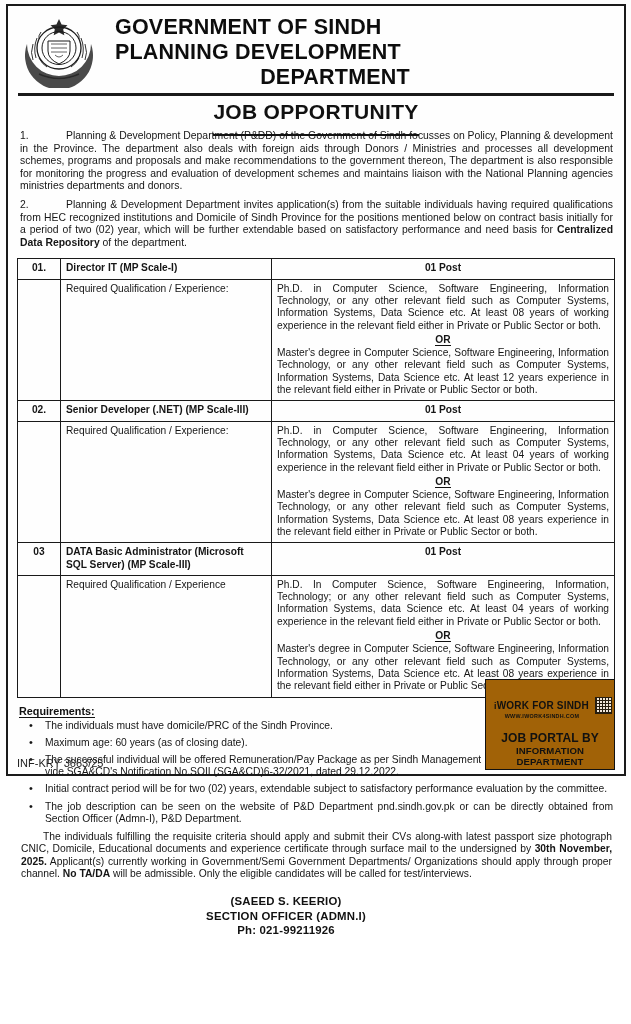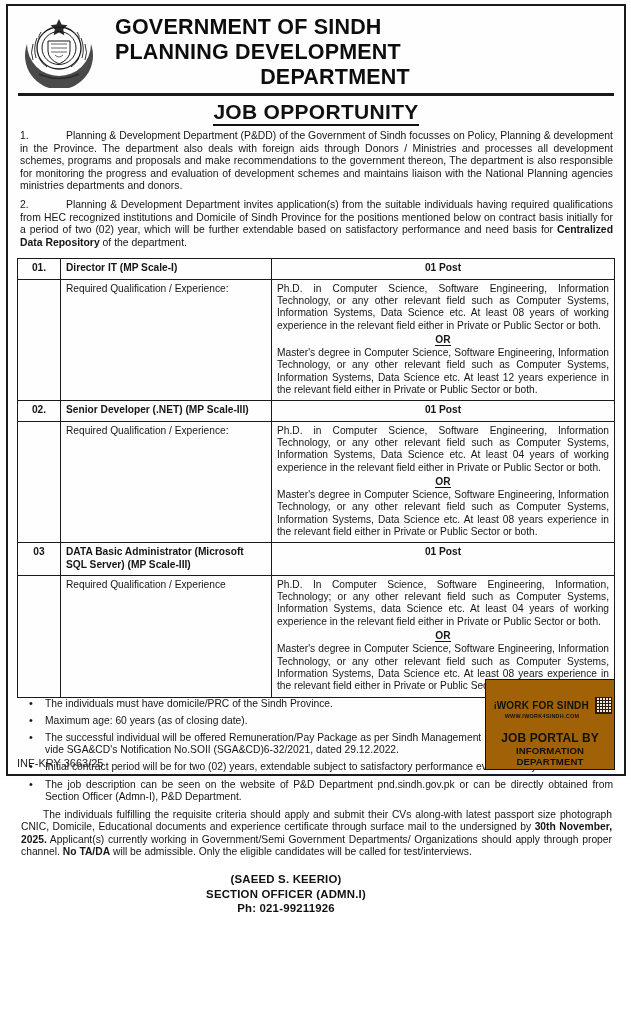--- a/index.html
+++ b/index.html
@@ -63,21 +63,21 @@
   }
   .job-opp {
     text-align: center;
     font-weight: bold;
     font-size: 21px;
     letter-spacing: 0.3px;
     margin: 4px 0 2px 0;
   }
   .job-opp span {
     border-bottom: 2.5px solid #111;
-    padding-bottom: 1px;
+    padding-bottom: 11px;
   }
 
   
   .para {
     font-size: 10.4px;
     line-height: 12.6px;
     text-align: justify;
     margin: 6px 2px 0 3px;
     color: #151515;
   }
@@ -321,20 +321,23 @@
         <td class="c-label">Required Qualification / Experience</td>
         <td class="c-body">
           <p class="qual-p">Ph.D. In Computer Science, Software Engineering, Information, Technology; or any other relevant field such as Computer Systems, Information Systems, data Science etc. At least 04 years of working experience in the relevant field either in Private or Public Sector or both.</p>
           <div class="or-sep"><span>OR</span></div>
           <p class="qual-p">Master's degree in Computer Science, Software Engineering, Information Technology, or any other relevant field such as Computer Systems, Information Systems, Data Science etc. At least 08 years experience in the relevant field either in Private or Public Sector or both.</p>
         </td>
       </tr>
     </tbody>
   </table>
 
+  <div class="req-head">
+    <span>Requirements:</span>
+  </div>
   <ul class="reqs">
     <li>The individuals must have domicile/PRC of the Sindh Province.</li>
     <li>Maximum age: 60 years (as of closing date).</li>
     <li>The successful individual will be offered Remuneration/Pay Package as per Sindh Management Position Scales Policy, 2022 vide SGA&amp;CD's Notification No.SOII (SGA&amp;CD)6-32/2021, dated 29.12.2022.</li>
     <li>Initial contract period will be for two (02) years, extendable subject to satisfactory performance evaluation by the committee.</li>
     <li>The job description can be seen on the website of P&amp;D Department pnd.sindh.gov.pk or can be directly obtained from Section Officer (Admn-I), P&amp;D Department.</li>
   </ul>
 
   <div class="closing"><span>The individuals fulfilling the requisite criteria should apply and submit their CVs along-with latest passport size photograph CNIC, Domicile, Educational documents and experience certificate through surface mail to the undersigned by </span><b>30th November, 2025.</b><span> Applicant(s) currently working in Government/Semi Government Departments/ Organizations should apply through proper channel. </span><b>No TA/DA</b><span> will be admissible. Only the eligible candidates will be called for test/interviews.</span></div>
 

